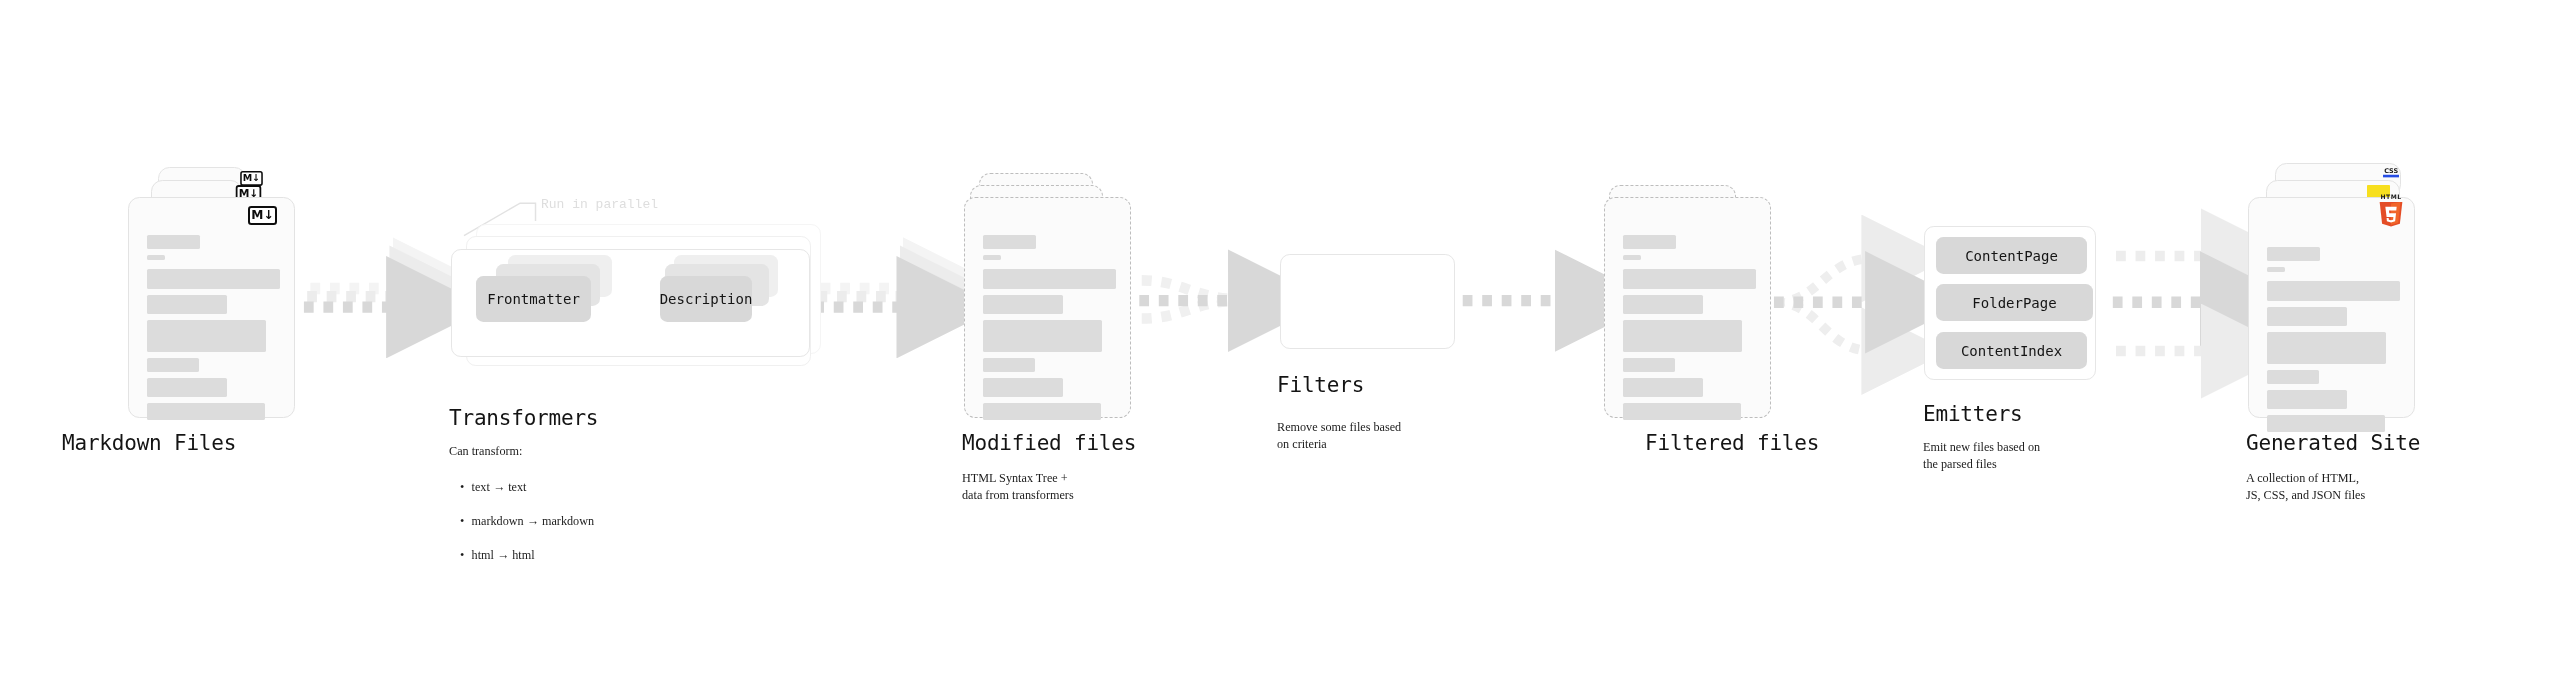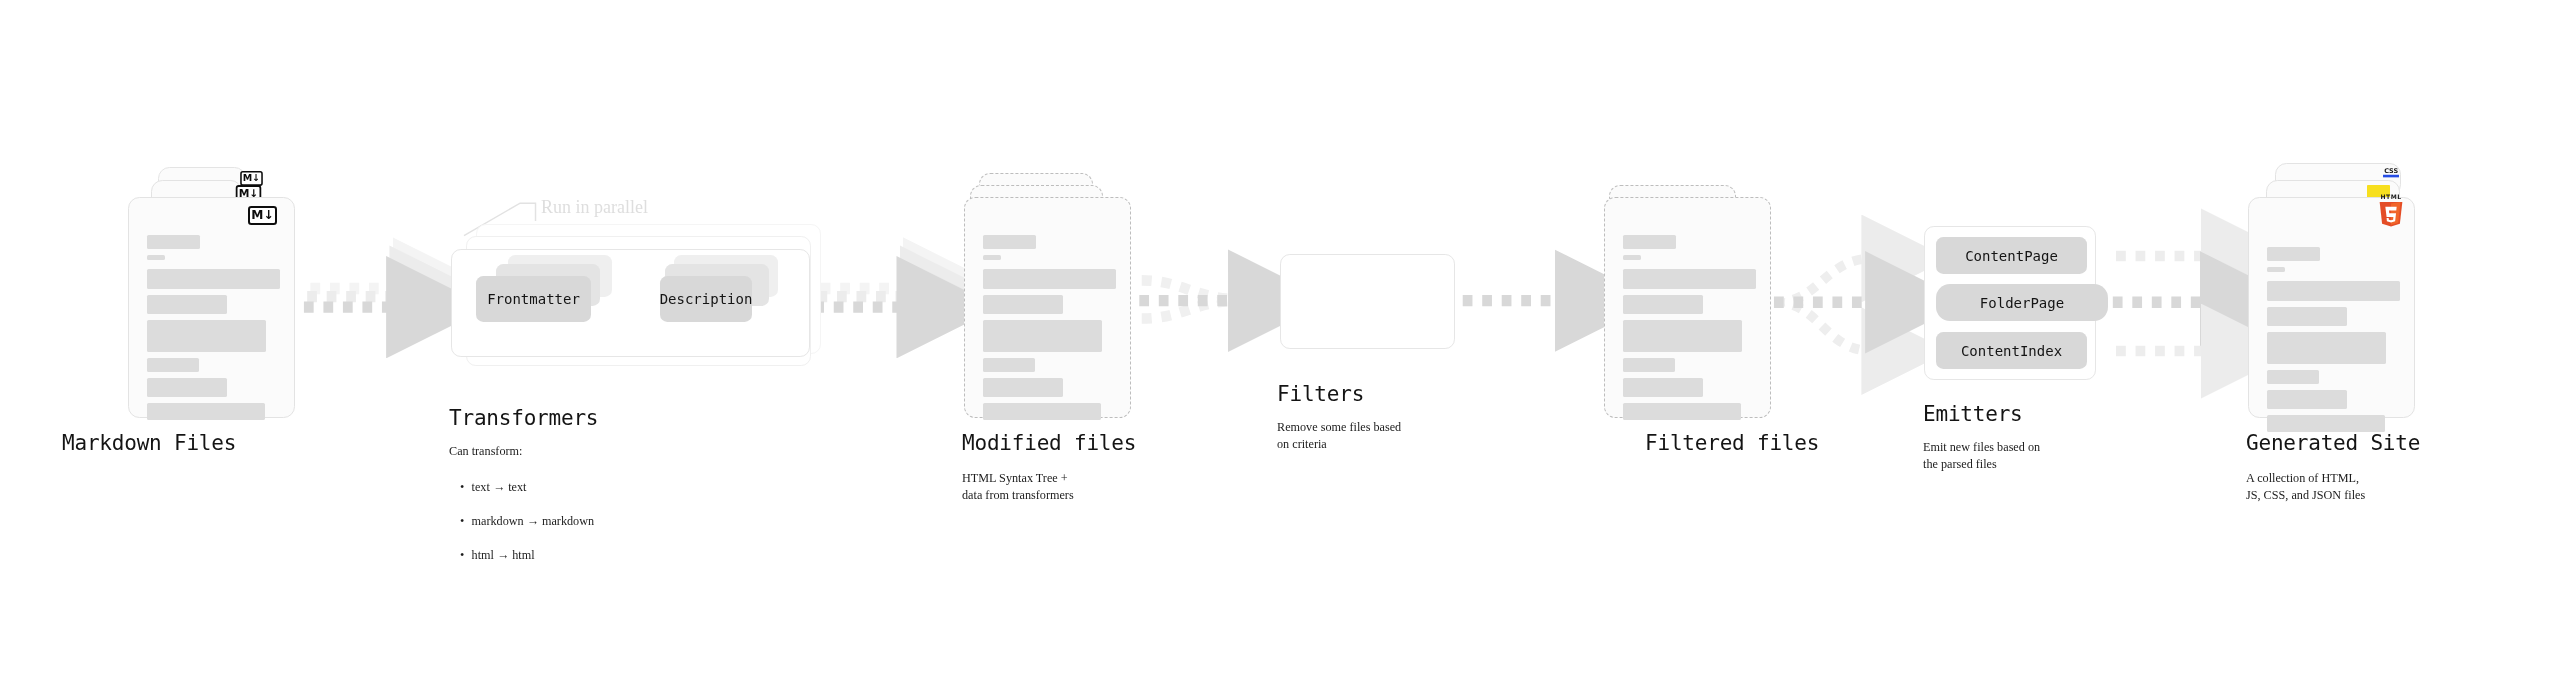--- a/index.html
+++ b/index.html
@@ -115,22 +115,22 @@
     font-size: 14px;
     color: #141414;
     box-sizing: border-box;
     white-space: nowrap;
   }
   .pill.ghost1 { background: #e4e4e4; color: transparent; }
   .pill.ghost2 { background: #efefef; color: transparent; }
 
   .run-parallel {
     position: absolute;
-    font-family: Liberation Serif, serif;
-    font-size: 18px;
+    font-family: Liberation Mono, monospace;
+    font-size: 13px;
     color: #dedede;
     white-space: nowrap;
   }
 
   svg.overlay {
     position: absolute;
     left: 0; top: 0;
     width: 2576px;
     height: 681px;
     pointer-events: none;
@@ -264,21 +264,21 @@
         <div class="bar" style="width:80px;height:19.5px;"></div>
         <div class="bar" style="width:118px;height:17px;"></div>
       </div>
     </div>
   </div>
   <div class="node-title" style="left:962px; top:431px;">Modified files</div>
   <div class="node-desc" style="left:962px; top:470px;">HTML Syntax Tree +
 data from transformers</div>
 
   <div class="group-box" style="left:1280px; top:254px; width:175px; height:95px;"></div>
-  <div class="node-title" style="left:1277px; top:382px;text-align:center;">Filters</div>
+  <div class="node-title" style="left:1277px; top:373px;text-align:center;">Filters</div>
   <div class="node-desc" style="left:1277px; top:419px;">Remove some files based
 on criteria</div>
 
   <div class="stack">
     <div class="sheet ghost-dashed" style="left:1609px; top:185px; width:127px; height:29px;"></div>
     <div class="sheet dashed" style="left:1604px; top:197px; width:167px; height:221px;">
       <div class="bars">
         <div class="bar" style="width:53px;height:14px;"></div>
         <div class="bar" style="width:18px;height:5.7px;margin-bottom:9px;"></div>
         <div class="bar" style="width:133px;height:19.5px;"></div>
@@ -287,21 +287,21 @@
         <div class="bar" style="width:52px;height:14px;"></div>
         <div class="bar" style="width:80px;height:19.5px;"></div>
         <div class="bar" style="width:118px;height:17px;"></div>
       </div>
     </div>
   </div>
   <div class="node-title" style="left:1599px; top:431px;margin-left:46px;">Filtered files</div>
 
   <div class="group-box" style="left:1924px; top:226px; width:172px; height:154px;"></div>
   <div class="pill" style="left:1936px; top:237px; width:151px; height:37px;">ContentPage</div>
-  <div class="pill" style="left:1936px; top:284px; width:172px; height:37px;border-radius:14px;">FolderPage</div>
+  <div class="pill" style="left:1936px; top:284px; width:157px; height:37px;">FolderPage</div>
   <div class="pill" style="left:1936px; top:332px; width:151px; height:37px;">ContentIndex</div>
   <div class="node-title" style="left:1923px; top:402px;">Emitters</div>
   <div class="node-desc" style="left:1923px; top:439px;">Emit new files based on
 the parsed files</div>
 
   <div class="stack">
     <div class="sheet ghost" style="left:2275px; top:163px; width:126px; height:32.5px;"></div>
 
     <div class="css3-badge" style="left:2367px; top:165px;margin-left:16px;">
       <svg width="16.3" height="19.5" viewBox="0 0 20 24" aria-hidden="true">

